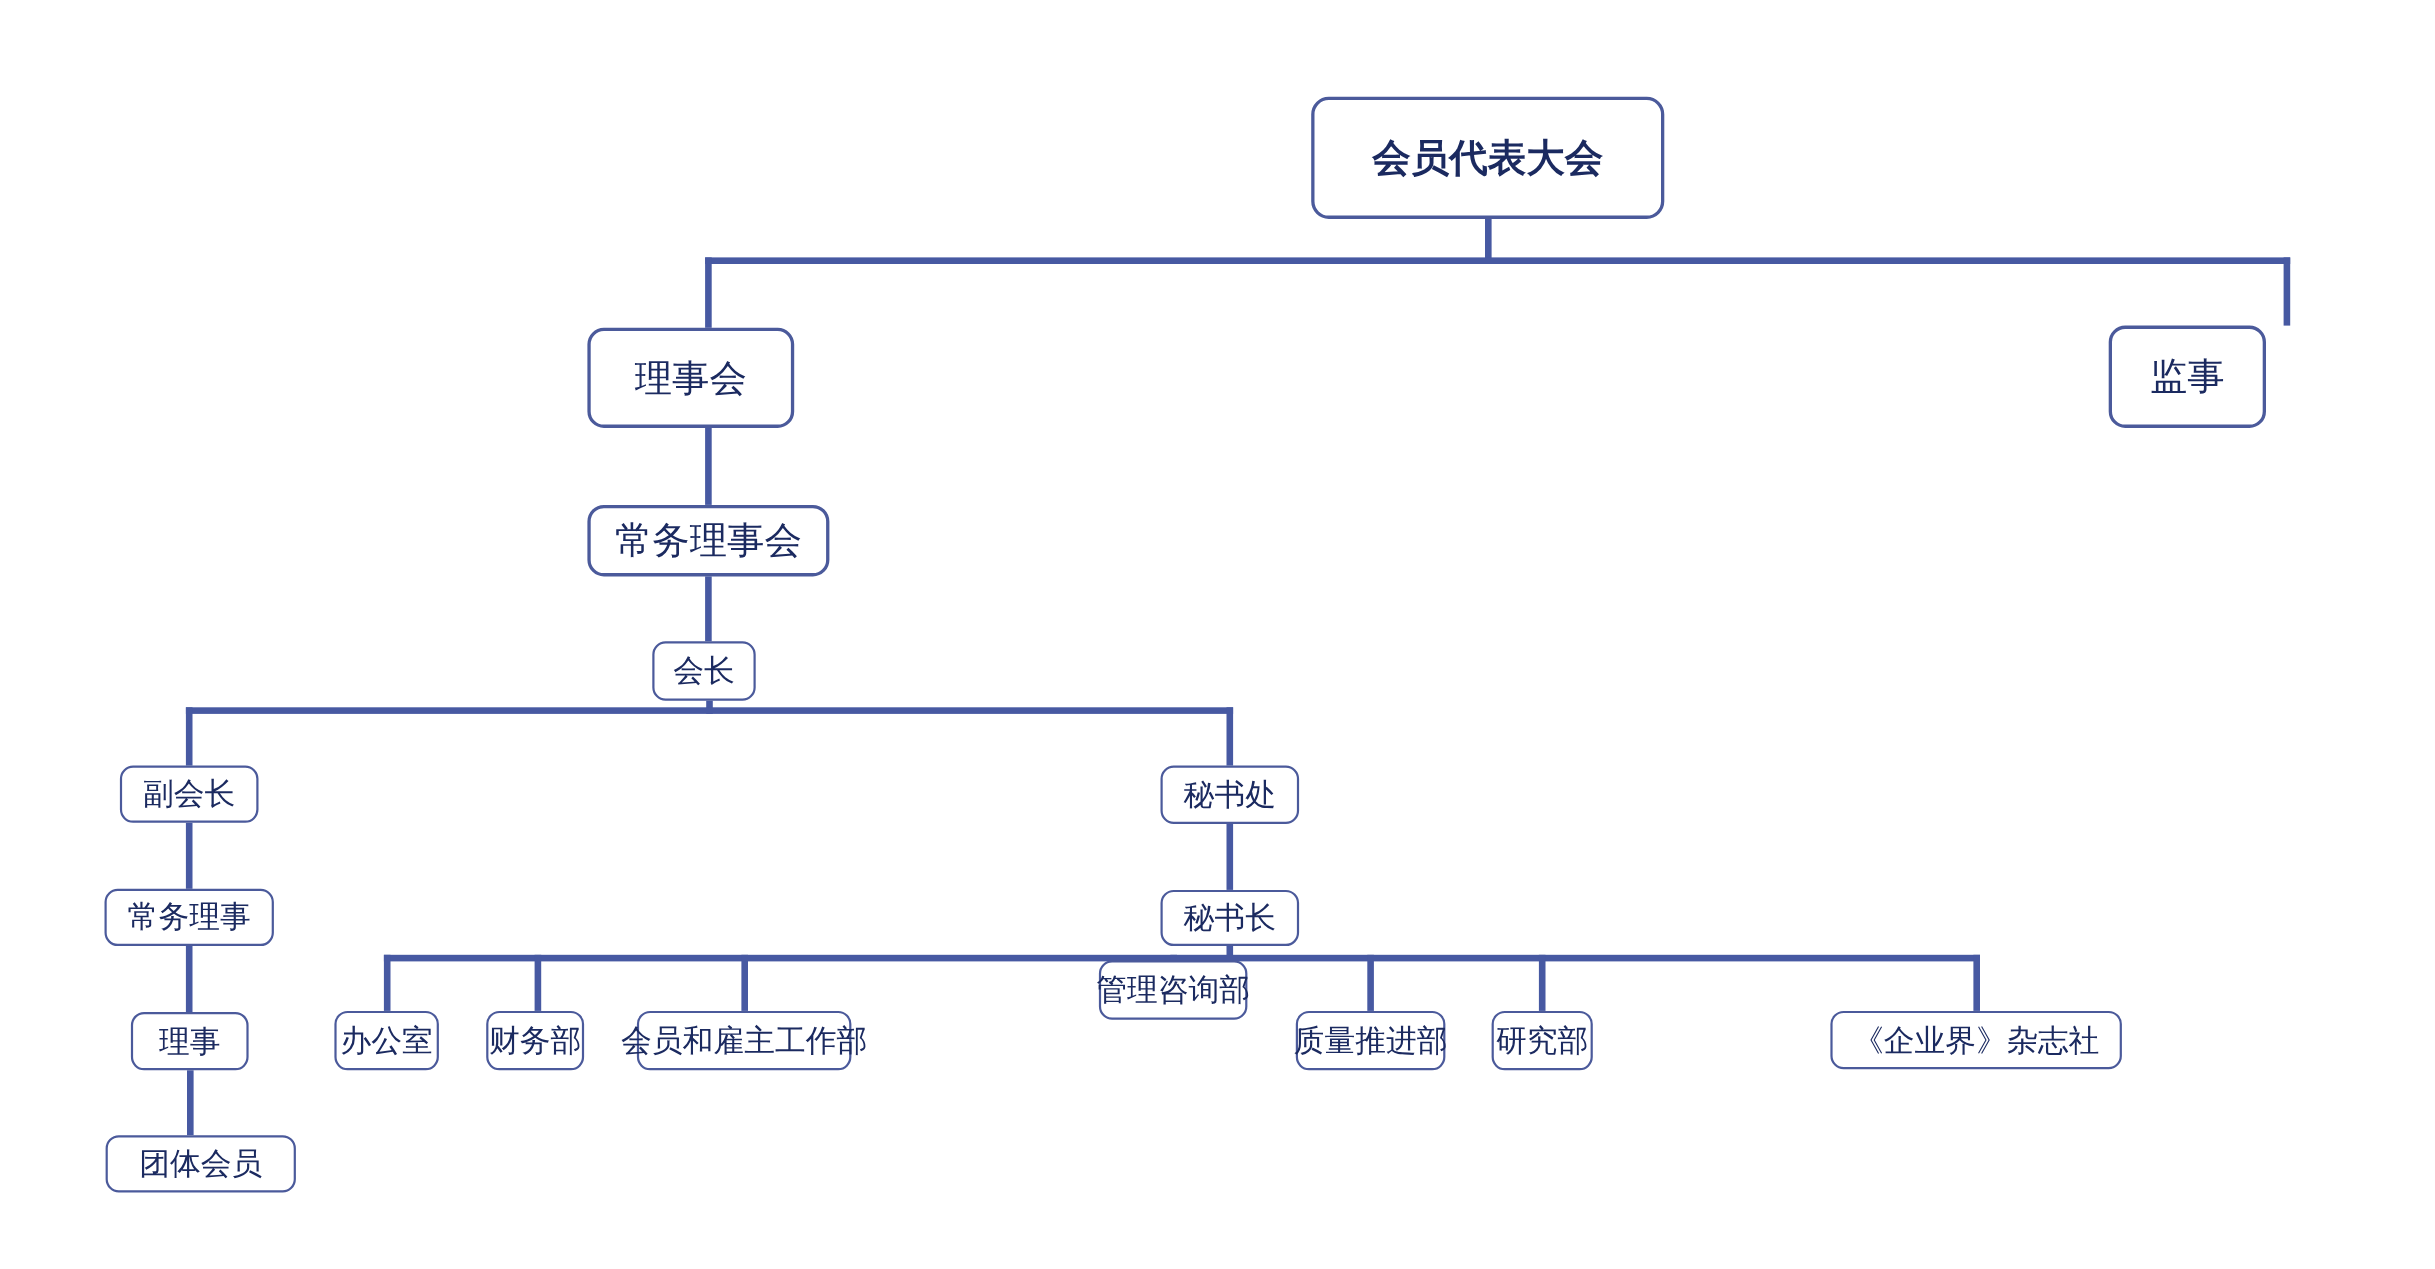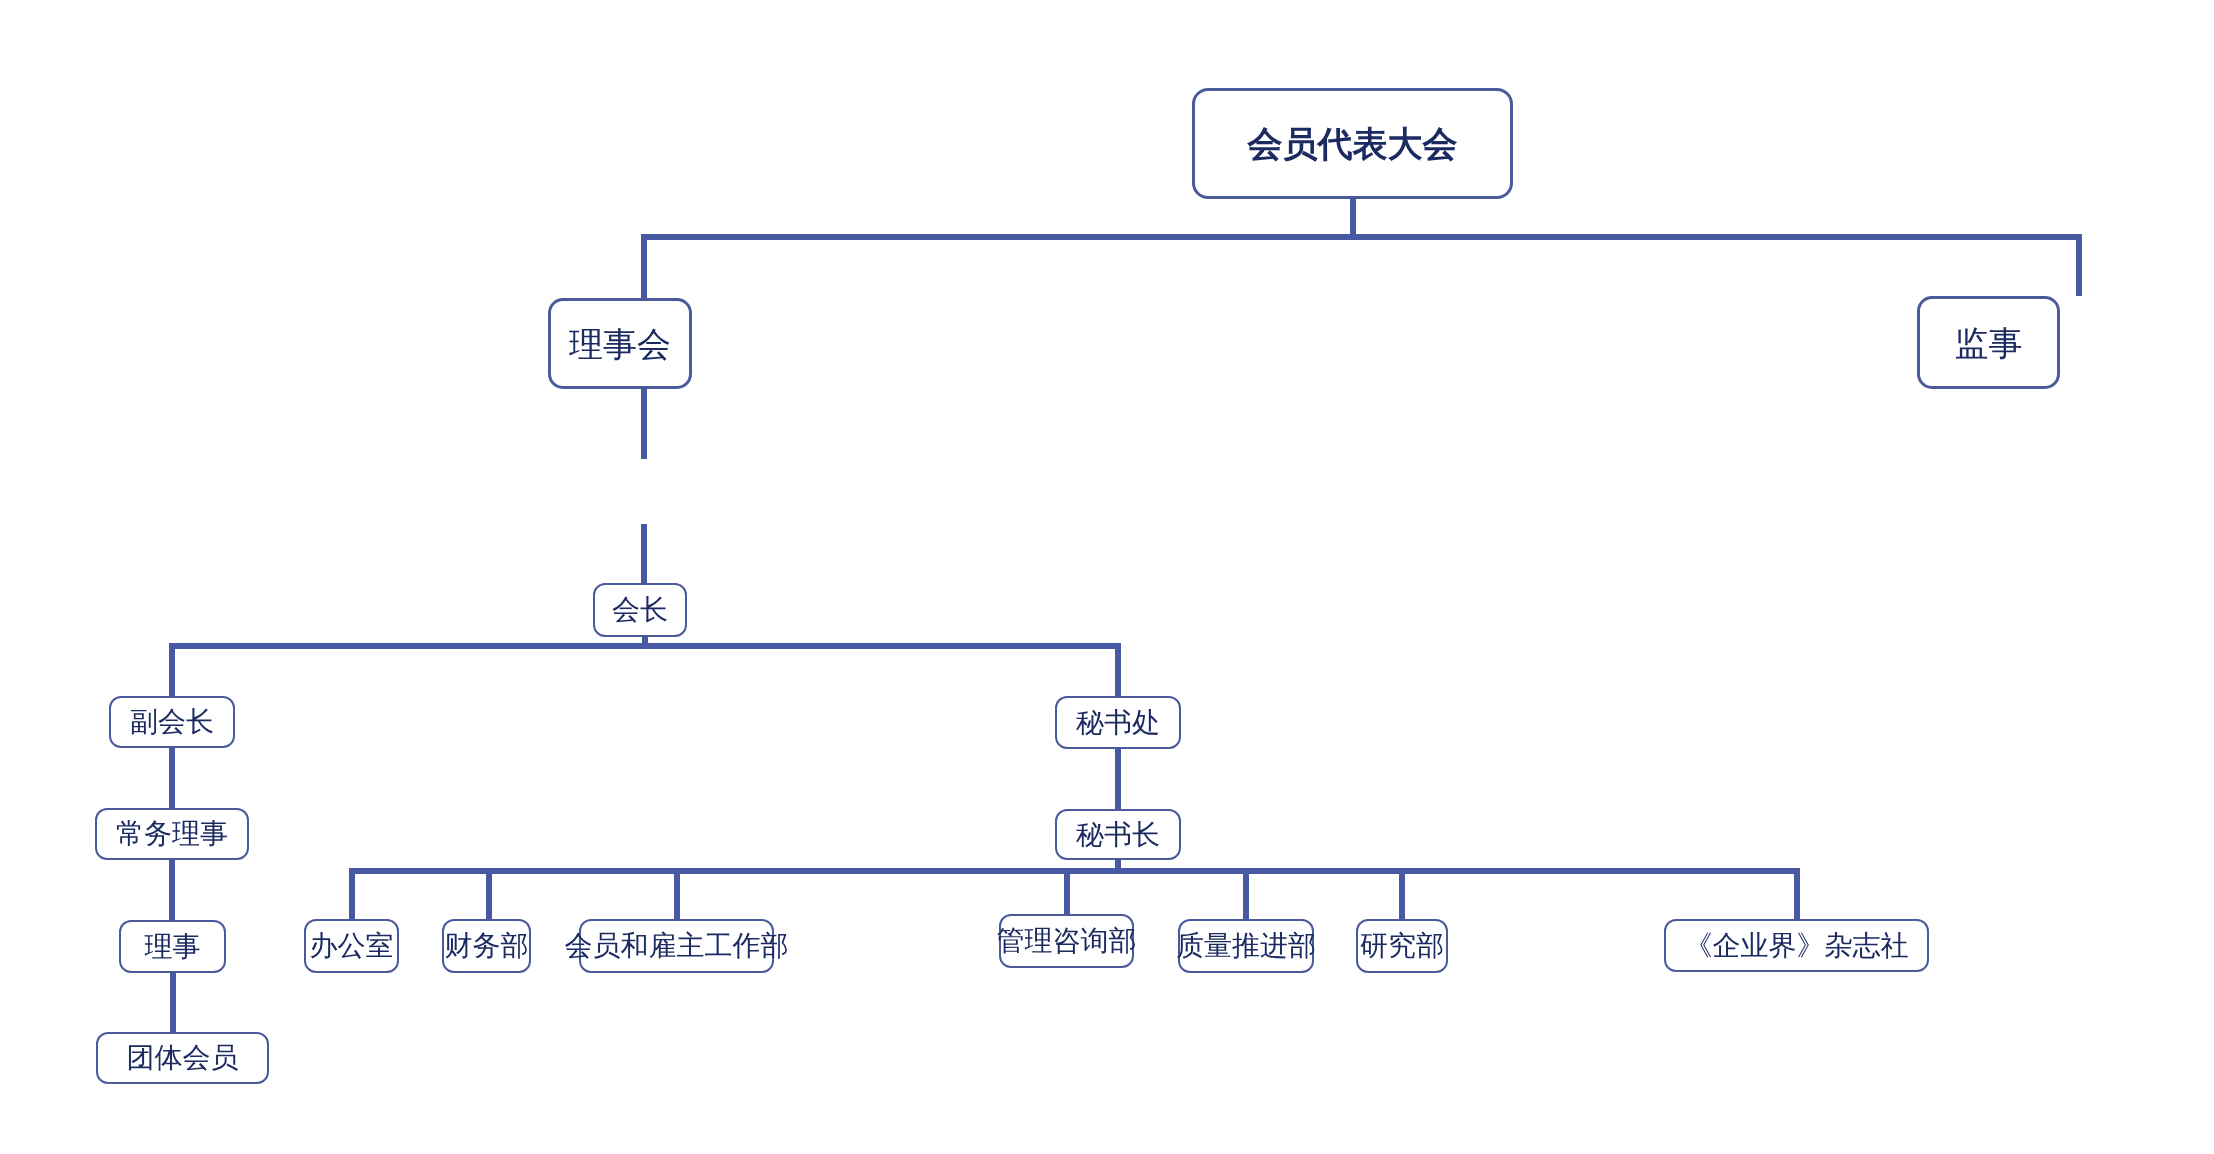--- a/index.html
+++ b/index.html
@@ -65,25 +65,28 @@
     <div class="edge" style="left: 332.5px; top: 852px; width: 6px; height: 51px;"></div>
     <div class="edge" style="left: 469.5px; top: 852px; width: 6px; height: 51px;"></div>
     <div class="edge" style="left: 657.5px; top: 852px; width: 6px; height: 51px;"></div>
     <div class="edge" style="left: 1047.5px; top: 852px; width: 6px; height: 51px;"></div>
     <div class="edge" style="left: 1227px; top: 852px; width: 6px; height: 51px;"></div>
     <div class="edge" style="left: 1383px; top: 852px; width: 6px; height: 51px;"></div>
     <div class="edge" style="left: 1777.5px; top: 852px; width: 6px; height: 51px;"></div>
     <div class="node title" style="left: 1176px; top: 72px; width: 321px; height: 111px;">
       <span>会员代表大会</span>
     </div>
-    <div class="node major" style="left: 532px; top: 282px; width: 144px; height: 91px;">
+    <div class="node major" style="left: 518px; top: 282px; width: 188px; height: 91px;">
       <span>理事会</span>
     </div>
     <div class="node major" style="left: 1901px; top: 280px; width: 143px; height: 93px;">
       <span>监事</span>
+    </div>
+    <div class="node major" style="left: 518px; top: 443px; width: 220px; height: 65px;">
+      <span>常务理事会</span>
     </div>
     <div class="node minor" style="left: 577px; top: 567px; width: 94px; height: 54px;">
       <span>会长</span>
     </div>
     <div class="node minor" style="left: 93px; top: 680px; width: 126px; height: 52px;">
       <span>副会长</span>
     </div>
     <div class="node minor" style="left: 79px; top: 792px; width: 154px; height: 52px;">
       <span>常务理事</span>
     </div>
@@ -101,21 +104,21 @@
     </div>
     <div class="node minor" style="left: 288px; top: 903px; width: 95px; height: 54px;">
       <span>办公室</span>
     </div>
     <div class="node minor" style="left: 426px; top: 903px; width: 89px; height: 54px;">
       <span>财务部</span>
     </div>
     <div class="node minor" style="left: 563px; top: 903px; width: 195px; height: 54px;">
       <span>会员和雇主工作部</span>
     </div>
-    <div class="node minor" style="left: 983px; top: 898px; width: 135px; height: 54px;">
+    <div class="node minor" style="left: 983px; top: 857px; width: 135px; height: 54px;">
       <span>管理咨询部</span>
     </div>
     <div class="node minor" style="left: 1162px; top: 903px; width: 136px; height: 54px;">
       <span>质量推进部</span>
     </div>
     <div class="node minor" style="left: 1340px; top: 903px; width: 92px; height: 54px;">
       <span>研究部</span>
     </div>
     <div class="node minor" style="left: 1648px; top: 903px; width: 265px; height: 53px;">
       <span>《企业界》杂志社</span>

